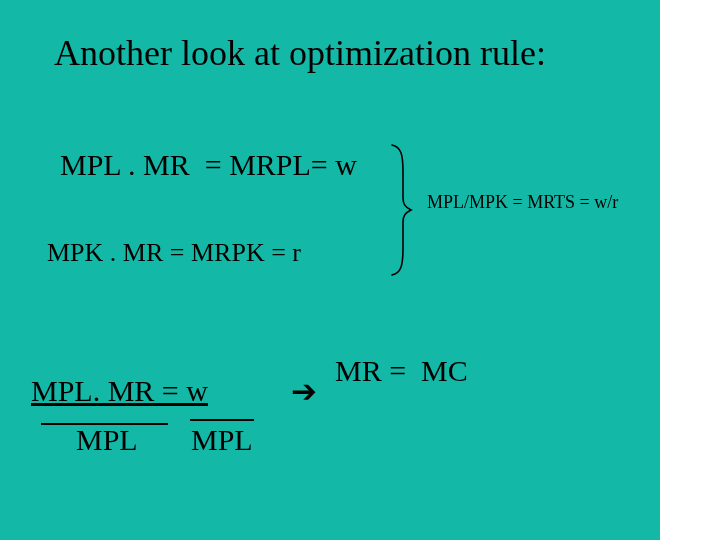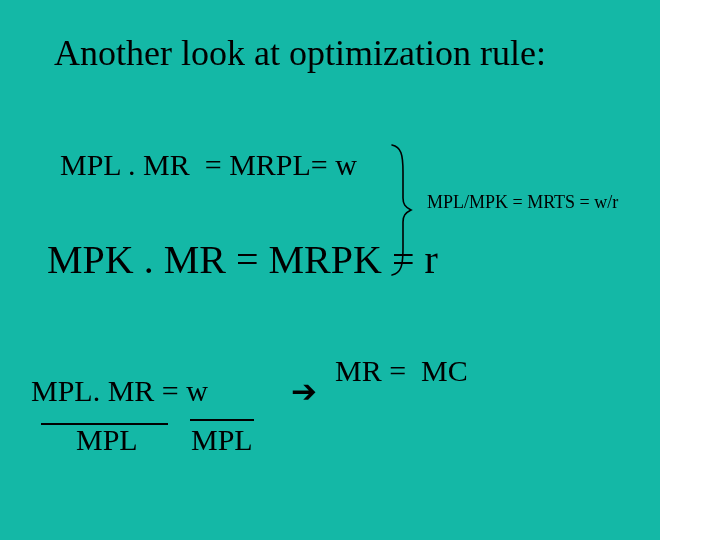--- a/index.html
+++ b/index.html
@@ -18,23 +18,23 @@
   }
   .txt {
     position: absolute;
     white-space: pre;
     line-height: 1;
     color: #000000;
   }
   .title      { left: 54px;  top: 35px;  font-size: 36px; }
   .eq-labor   { left: 47px;  top: 150px; font-size: 30px; margin-left: 13px; }
   .ratio-note { left: 427px; top: 193px; font-size: 18px; }
-  .eq-capital { left: 47px;  top: 240px; font-size: 40px; text-align: center; }
+  .eq-capital { left: 47px;  top: 240px; font-size: 26px; text-align: center; }
   .alt-label  { left: 32px;  top: 288px; font-size: 30px; }
-  .frac-top   { left: 31px;  top: 376px; font-size: 30px; }
+  .frac-top   { left: 31px;  top: 376px; font-size: 30px; text-decoration: underline; }
   .denom-l    { left: 76px;  top: 425px; font-size: 30px; }
   .denom-r    { left: 191px; top: 425px; font-size: 30px; }
   .arrow      { left: 291px; top: 376px; font-size: 31px; font-weight: bold;
                 font-family: "DejaVu Sans", sans-serif; }
   .conclusion { left: 335px; top: 356px; font-size: 30px; }
   .frac-bar {
     position: absolute;
     height: 2px;
     background: #000000;
   }

